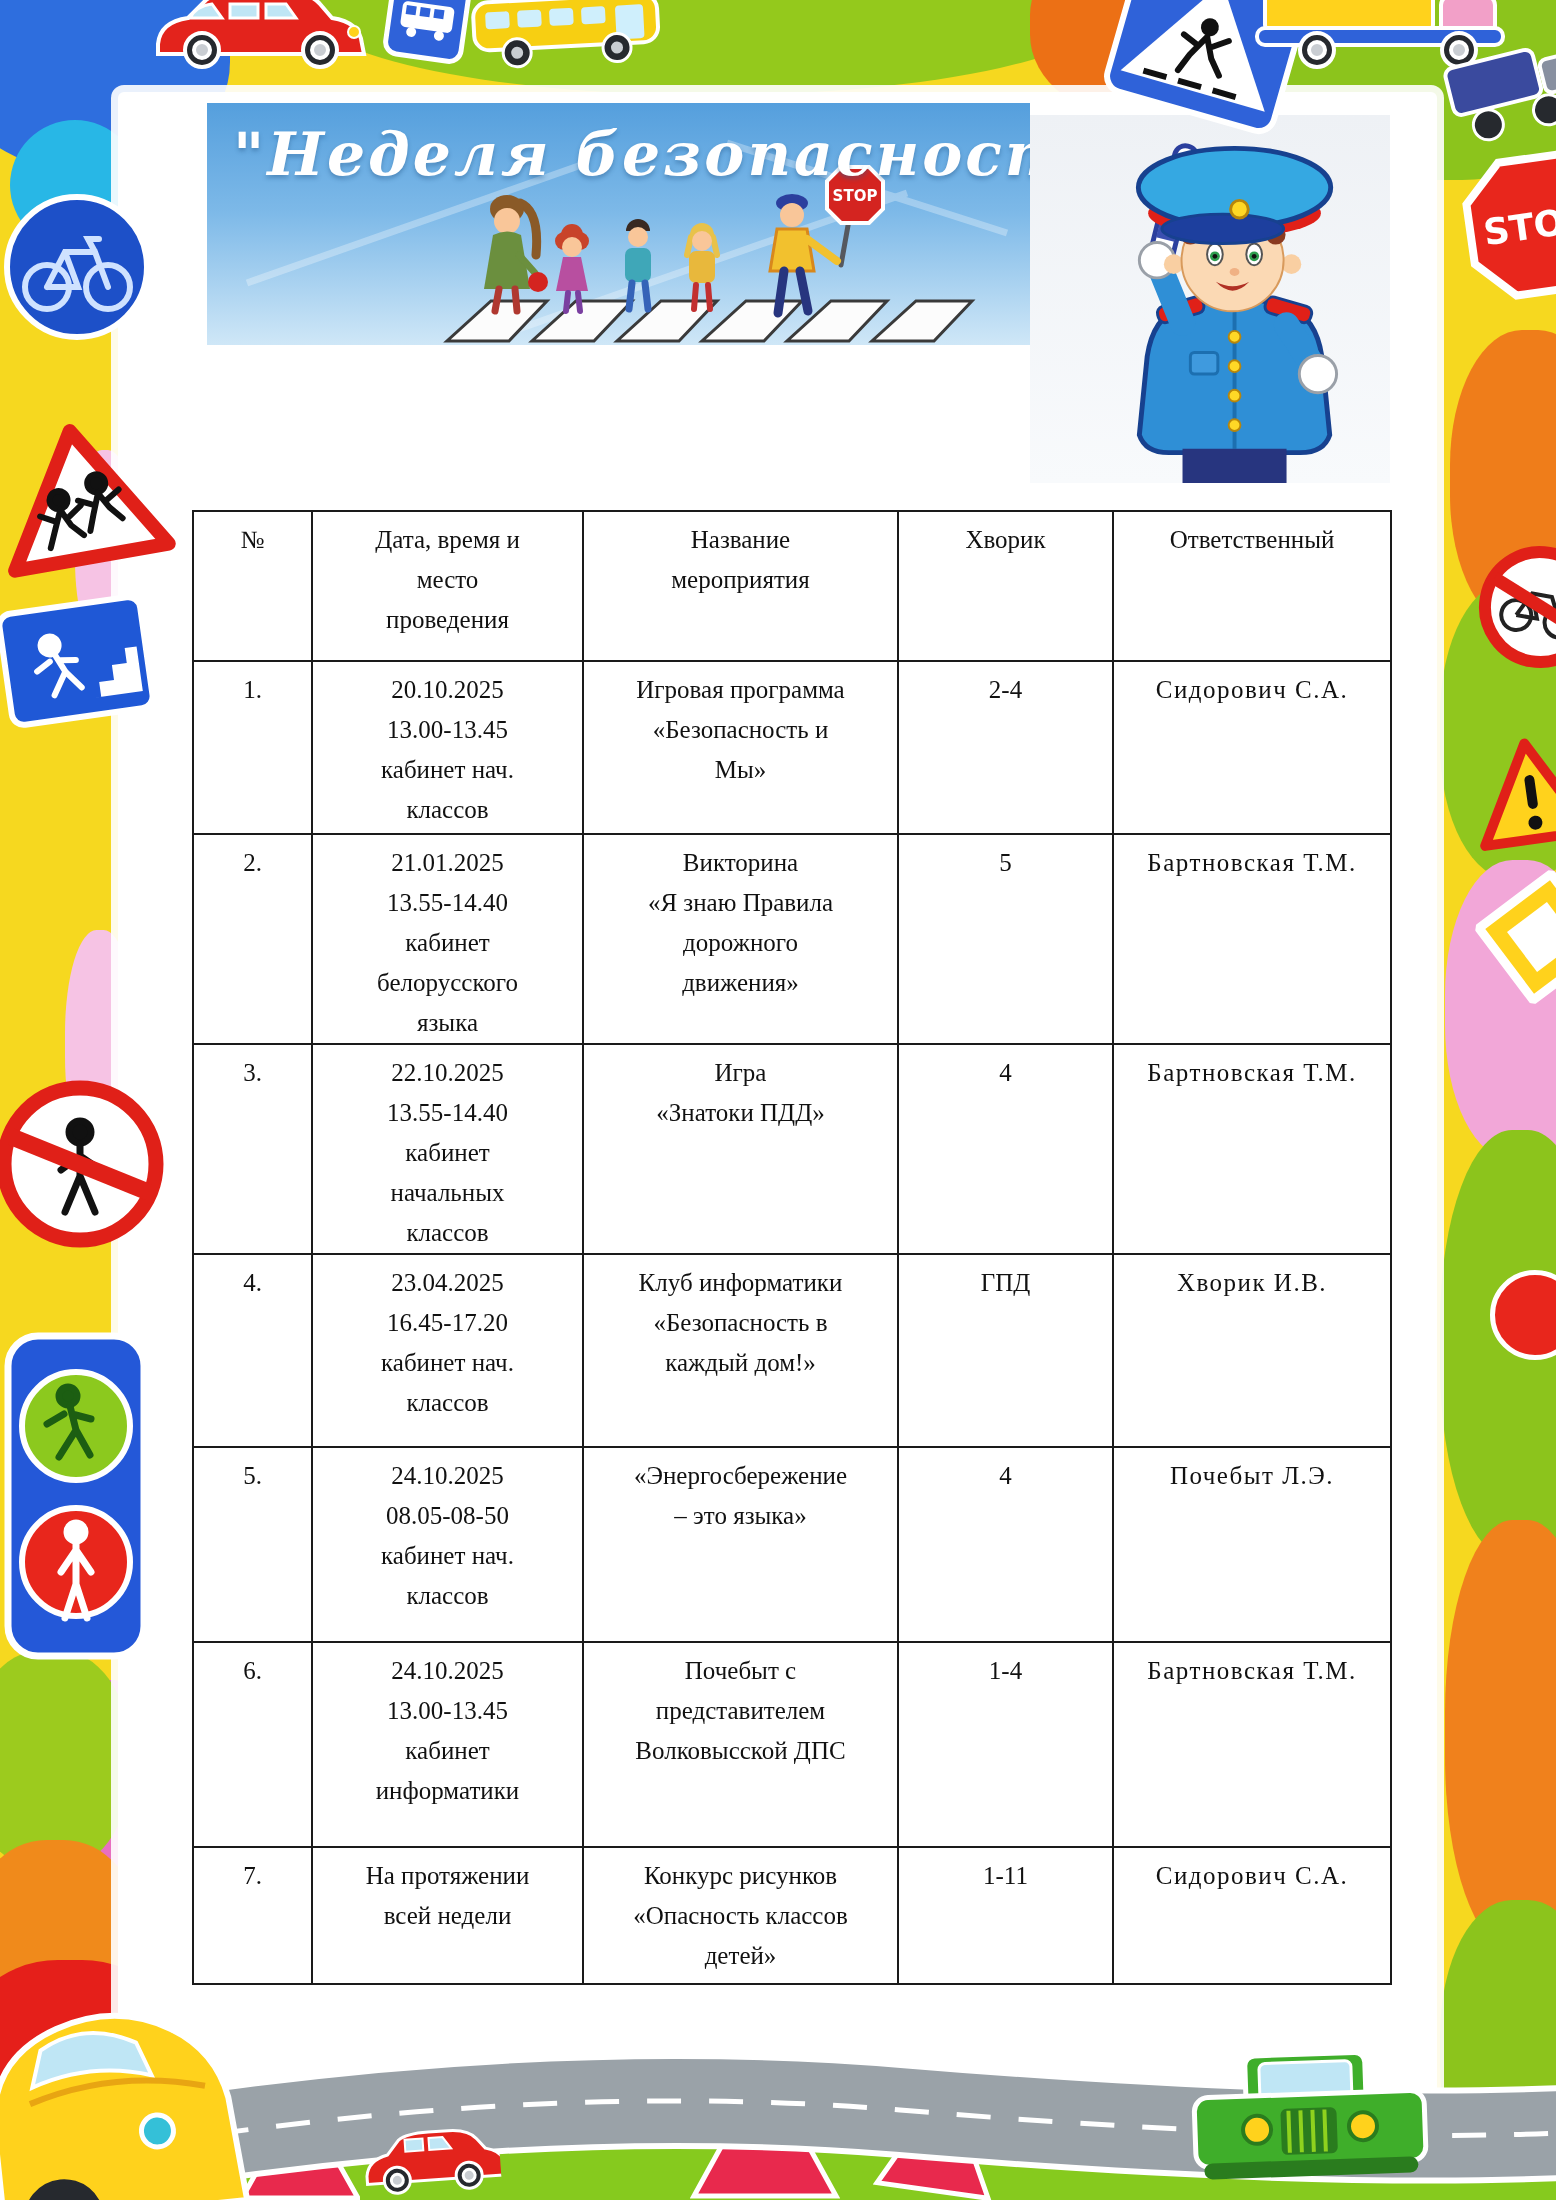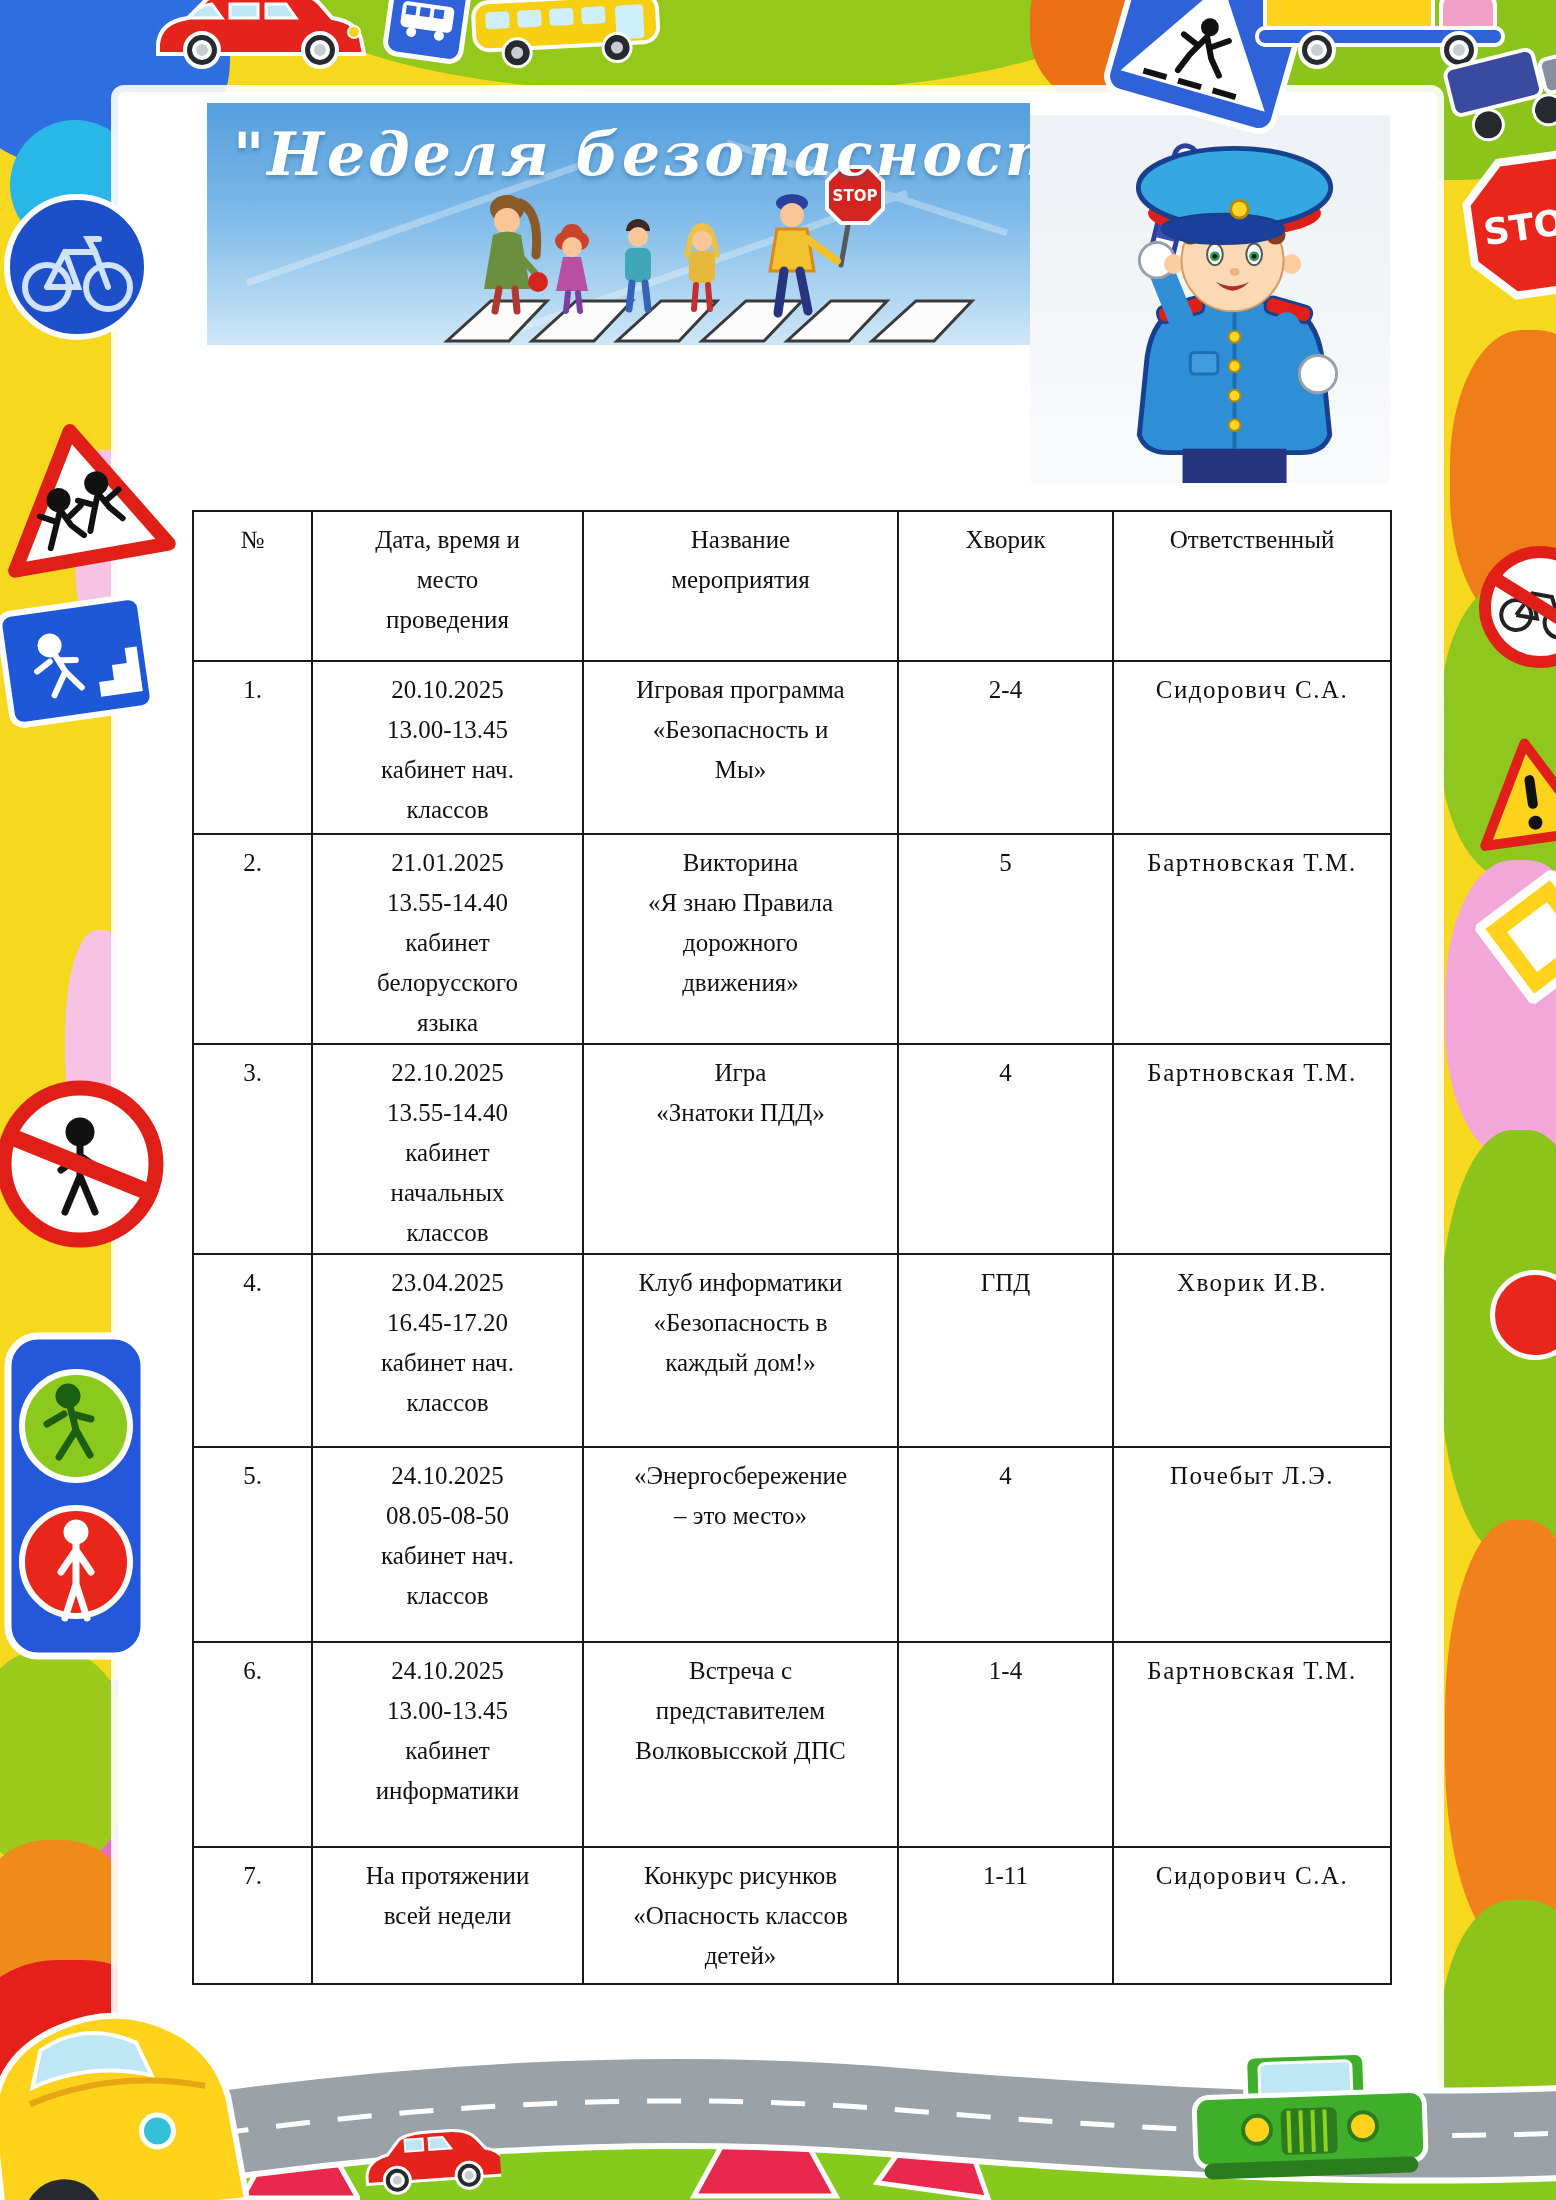--- a/index.html
+++ b/index.html
@@ -440,31 +440,31 @@
       <td>ГПД</td>
       <td class="col-resp">Хворик И.В.</td>
     </tr>
     <tr style="height:195px">
       <td>5.</td>
       <td>24.10.2025
 08.05-08-50
 кабинет нач.
 классов</td>
       <td>«Энергосбережение
-– это место»</td>
+– это языка»</td>
       <td>4</td>
       <td class="col-resp">Почебыт Л.Э.</td>
     </tr>
     <tr style="height:205px">
       <td>6.</td>
       <td>24.10.2025
 13.00-13.45
 кабинет
 информатики</td>
-      <td>Встреча с
+      <td>Почебыт с
 представителем
 Волковысской ДПС</td>
       <td>1-4</td>
       <td class="col-resp">Бартновская Т.М.</td>
     </tr>
     <tr style="height:137px">
       <td>7.</td>
       <td>На протяжении
 всей недели</td>
       <td>Конкурс рисунков

